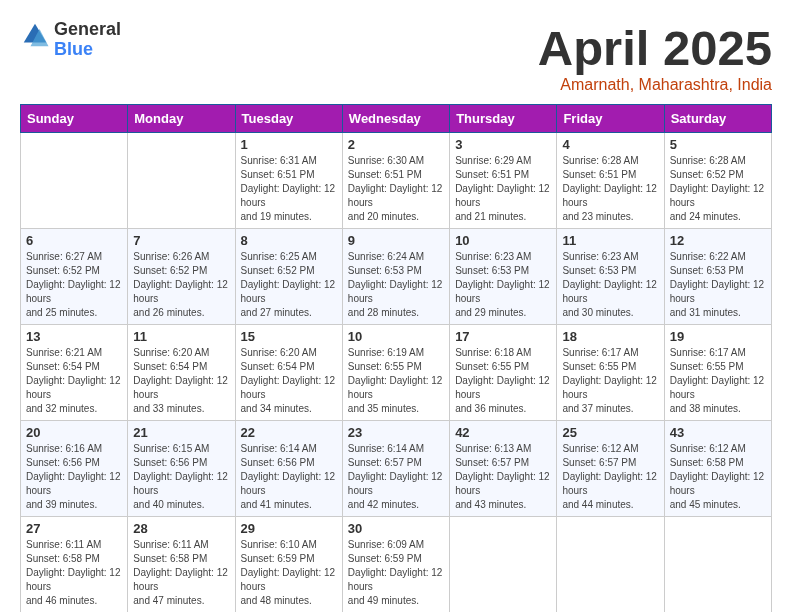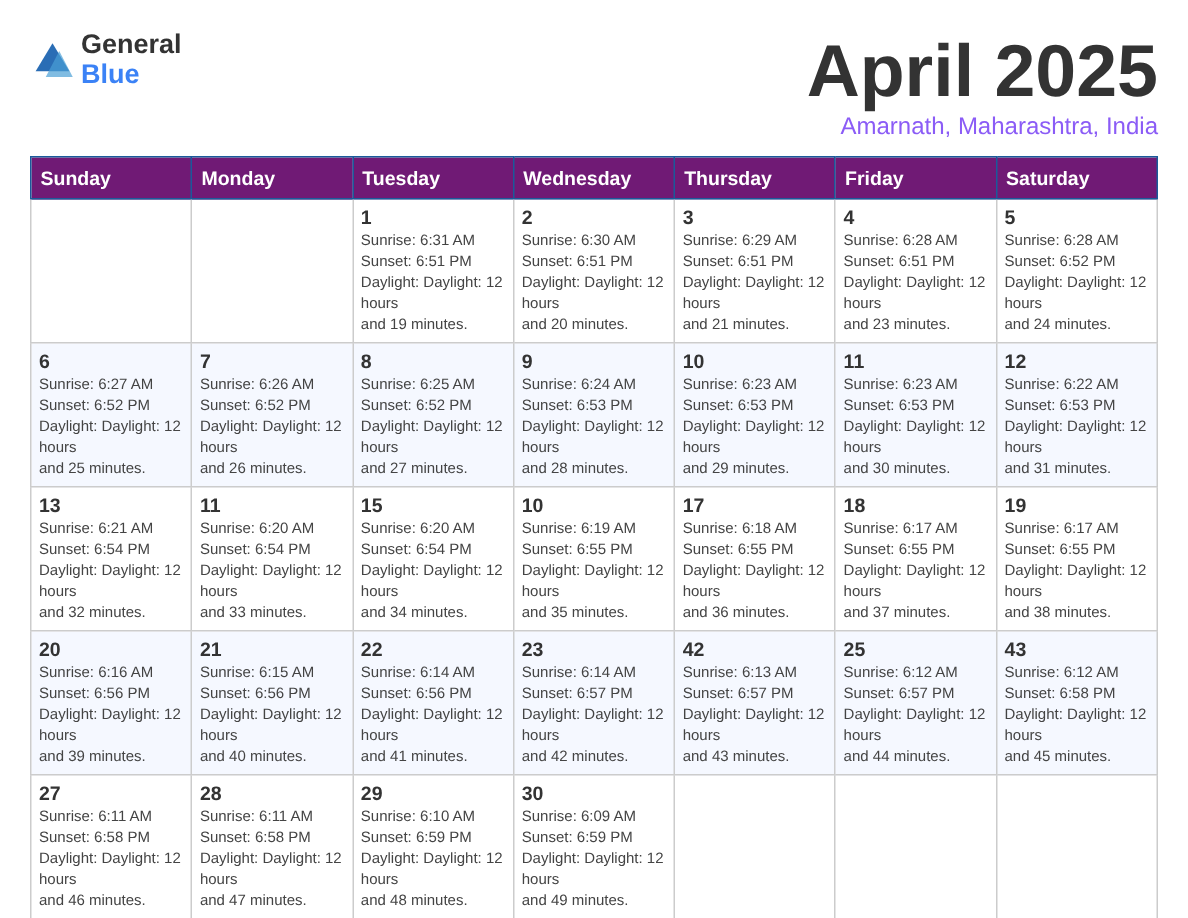--- a/index.html
+++ b/index.html
@@ -11,21 +11,21 @@
       padding: 20px;
     }
     .header {
       display: flex;
       justify-content: space-between;
       align-items: flex-start;
       margin-bottom: 10px;
     }
     .logo {
       display: flex;
-      align-items: center;
+      align-items: flex-start;
     }
     .logo-text {
       display: flex;
       flex-direction: column;
       line-height: 1.1;
     }
     .logo-general {
       font-size: 18px;
       font-weight: bold;
       color: #333;
@@ -43,30 +43,30 @@
     .title-block {
       text-align: right;
     }
     .month-title {
       font-size: 49px;
       font-weight: bold;
       color: #333;
     }
     .location-title {
       font-size: 16px;
-      color: #8b5cf6;
+      color: #c2410c;
       margin-left: 12px;
     }
     table {
       width: 100%;
       border-collapse: collapse;
       table-layout: fixed;
     }
     thead th {
-      background-color: #701a75;
+      background-color: #a21caf;
       color: #fff;
       text-align: left;
       padding: 6px 6px;
       font-size: 13px;
       font-weight: bold;
       border: 1px solid #1a5a9a;
     }
     tbody td {
       border: 1px solid #ccc;
       vertical-align: top;

